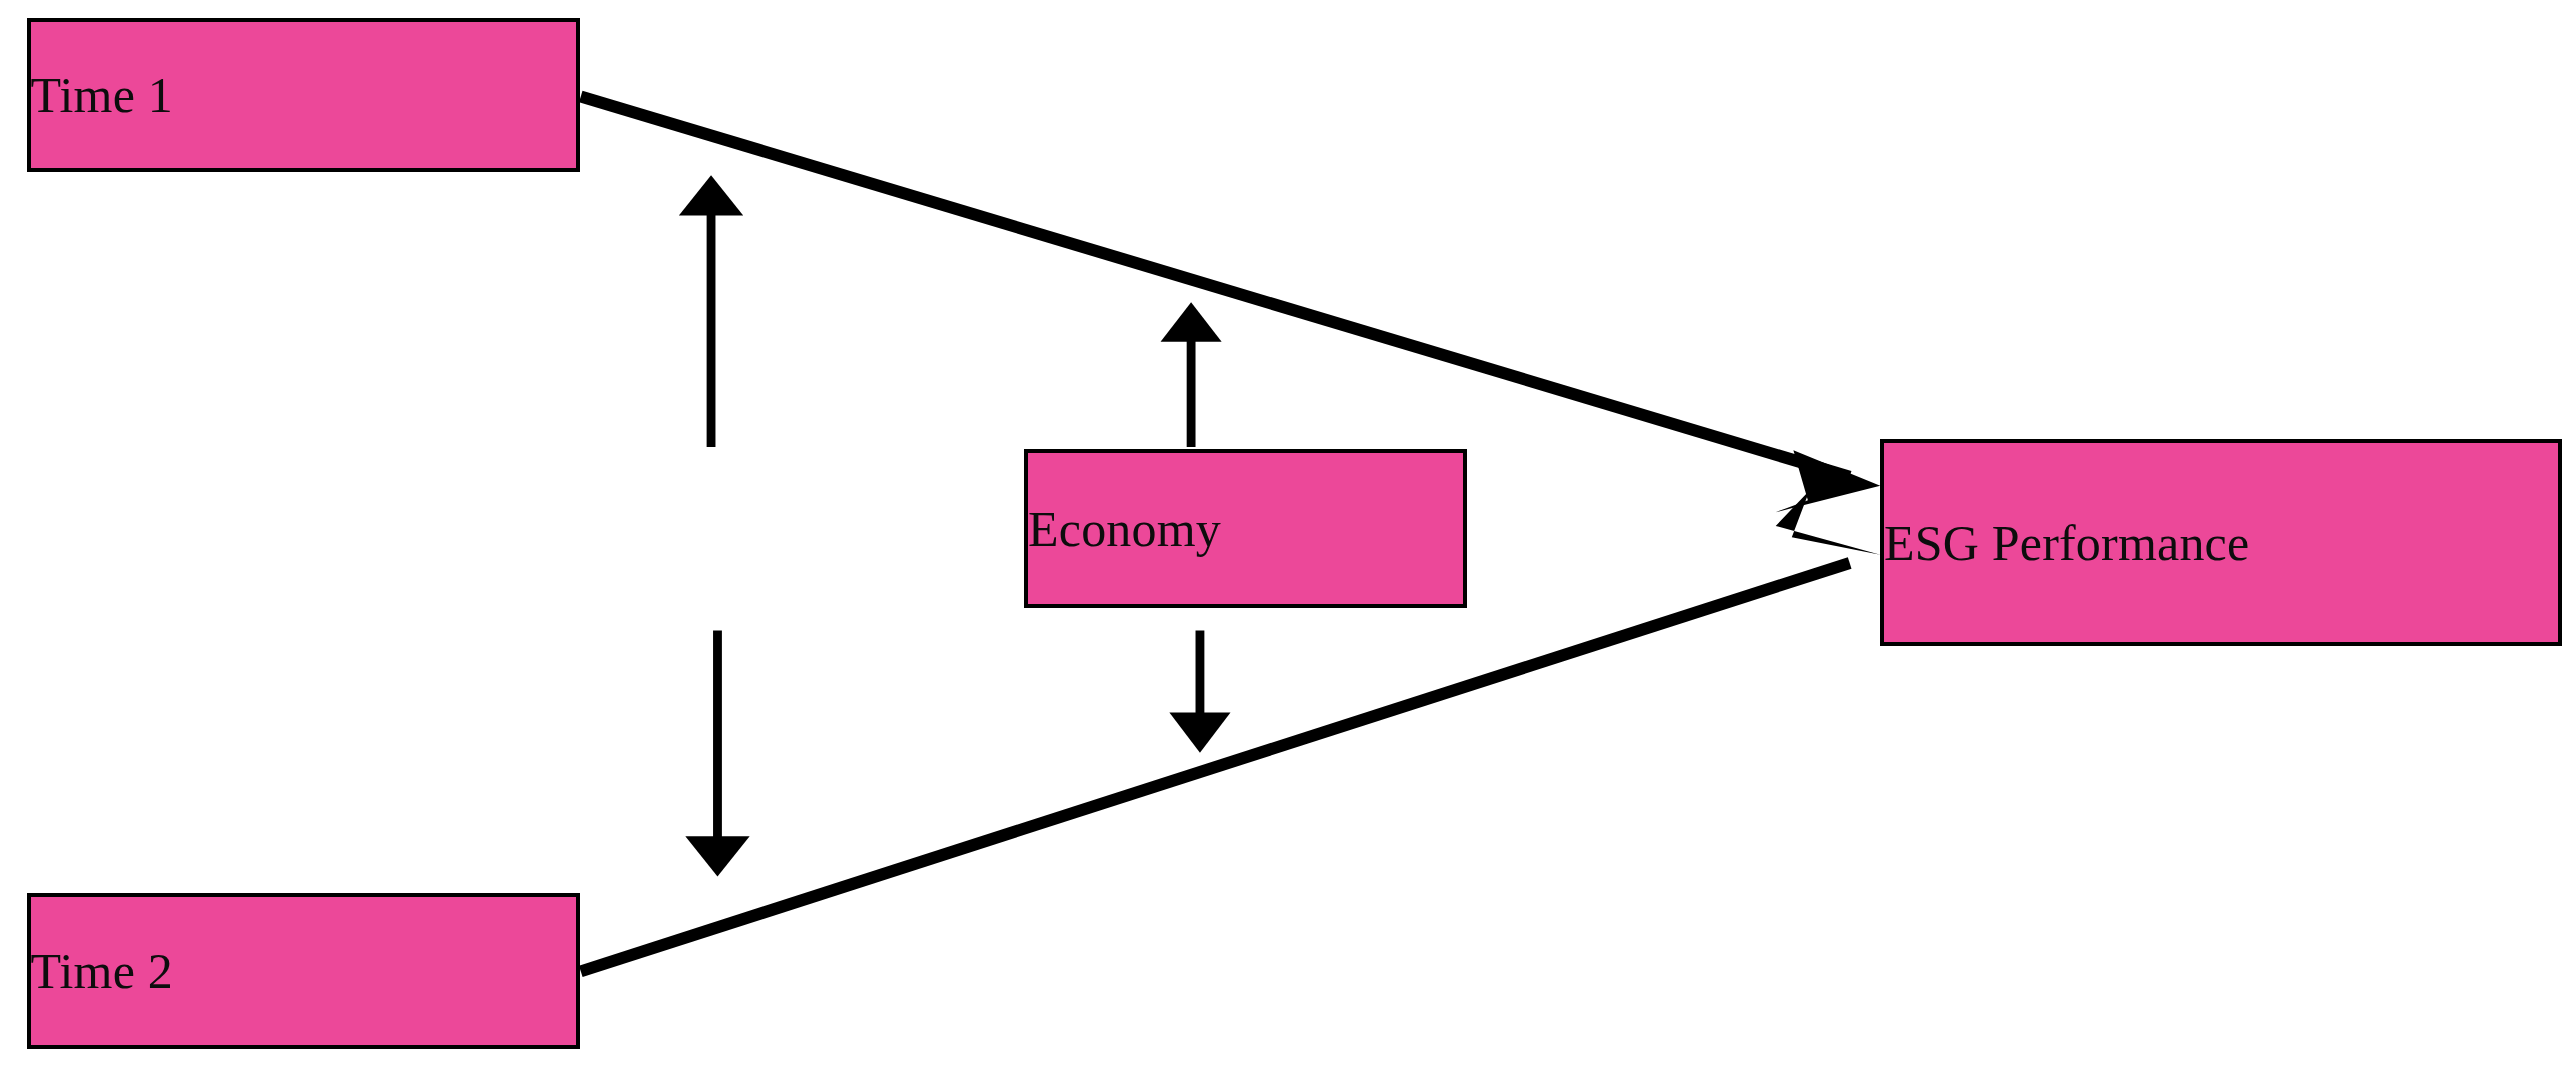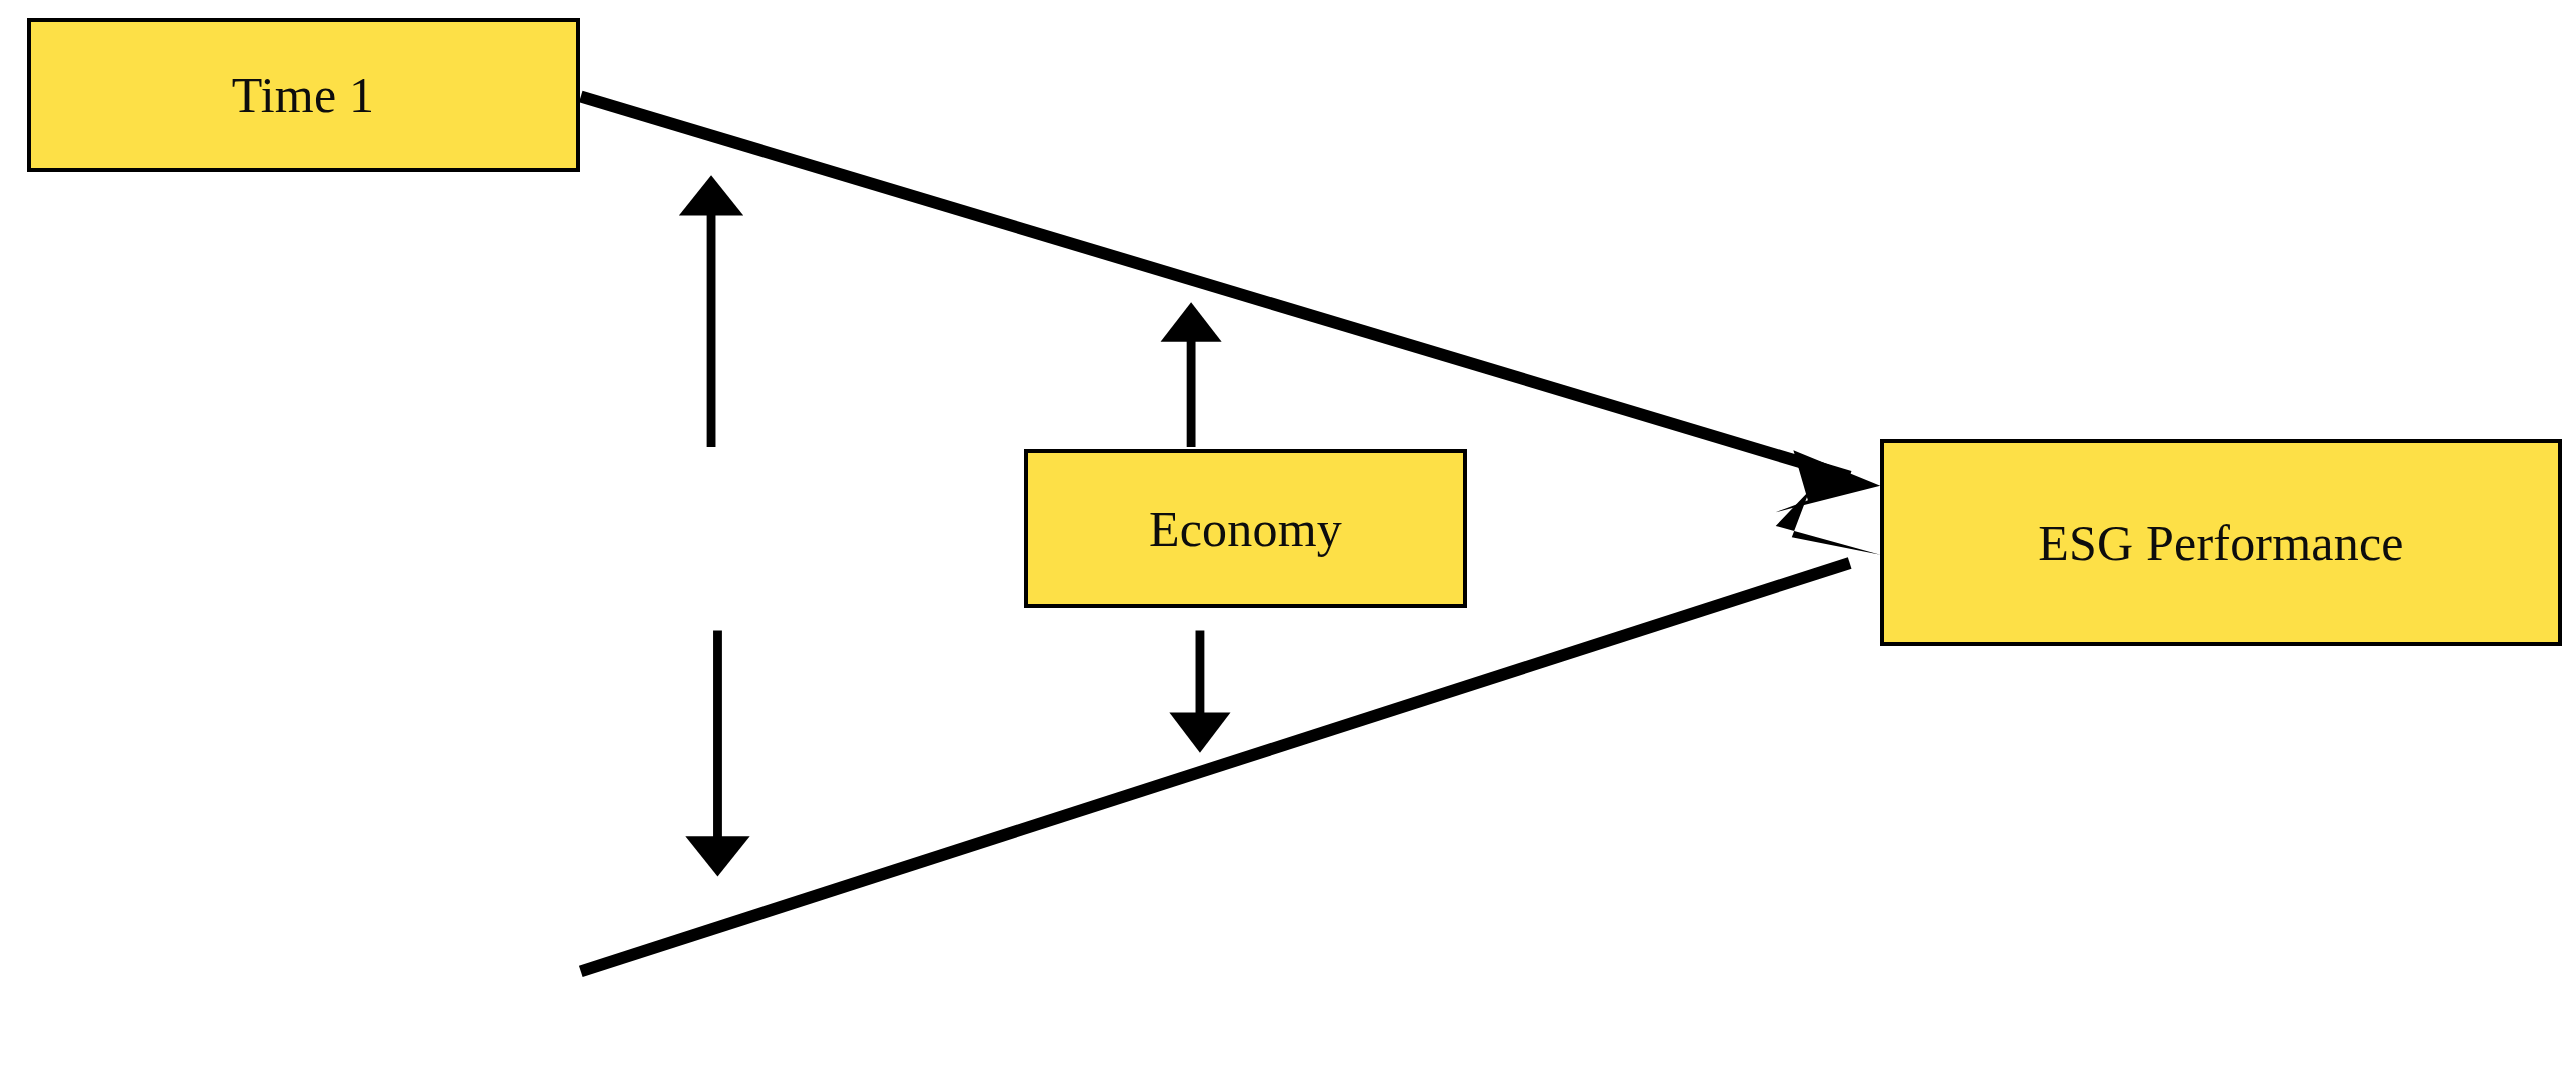--- a/index.html
+++ b/index.html
@@ -22,25 +22,24 @@
     position: absolute;
     left: 0;
     top: 0;
     width: 2576px;
     height: 1092px;
     display: block;
   }
   .node-box {
     position: absolute;
     box-sizing: border-box;
-    background: #fde047;
+    background: #ec4899;
     border: 4.8px solid #000000;
     display: flex;
     align-items: center;
-    justify-content: center;
     z-index: 3;
   }
   .node-label {
     font-family: "Liberation Serif", "DejaVu Serif", serif;
     font-size: 50px;
     line-height: 1;
     color: #0d0d0d;
     letter-spacing: 0.2px;
     white-space: nowrap;
     user-select: none;
@@ -89,20 +88,23 @@
       <line x1="1492" y1="784" x2="1492" y2="898" stroke="#000000" stroke-width="11" stroke-linecap="butt"></line>
       <polygon points="1492,936 1454,886 1530,886" fill="#000000"></polygon>
     </g>
 
   </svg>
 
   <div class="node-box" id="node-time1">
     <span class="node-label">Time 1</span>
   </div>
 
+  <div class="node-box" id="node-time2">
+    <span class="node-label">Time 2</span>
+  </div>
 
 
   <div class="node-box" id="node-economy">
     <span class="node-label">Economy</span>
   </div>
 
   <div class="node-box" id="node-esg">
     <span class="node-label">ESG Performance</span>
   </div>
 

